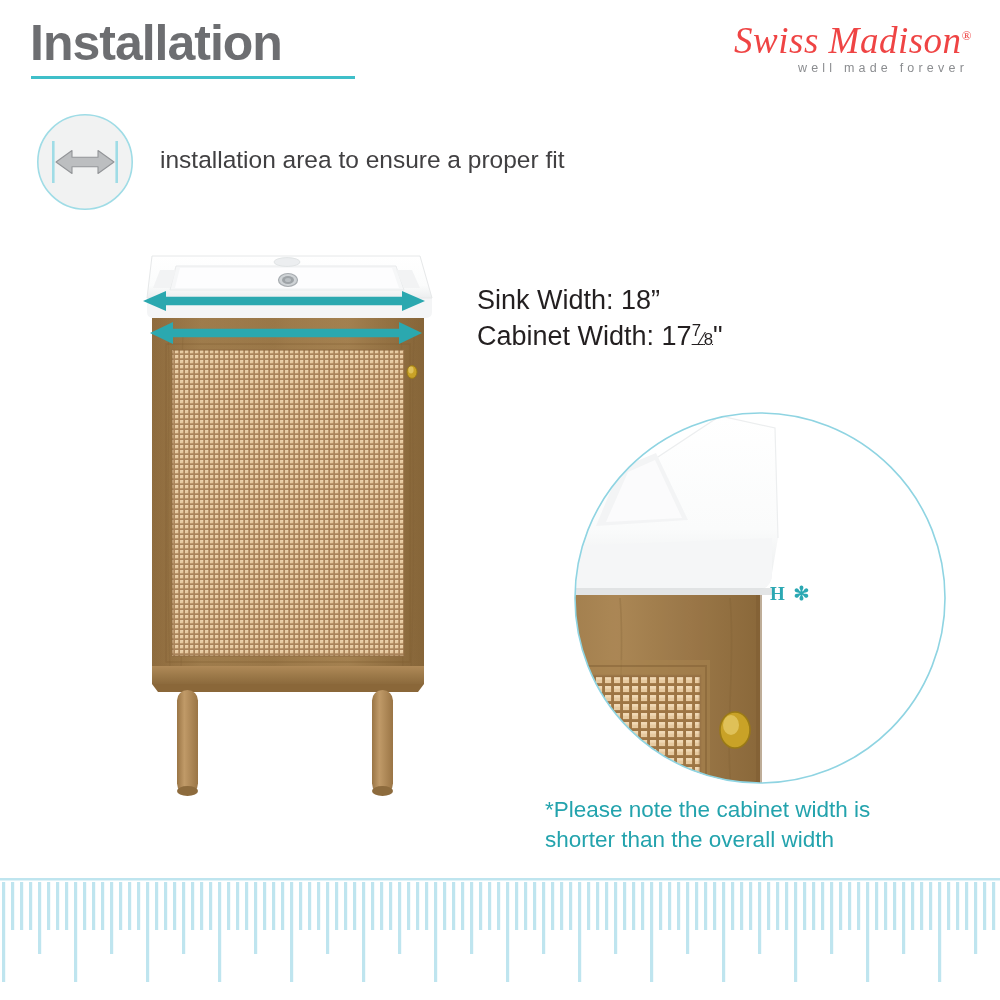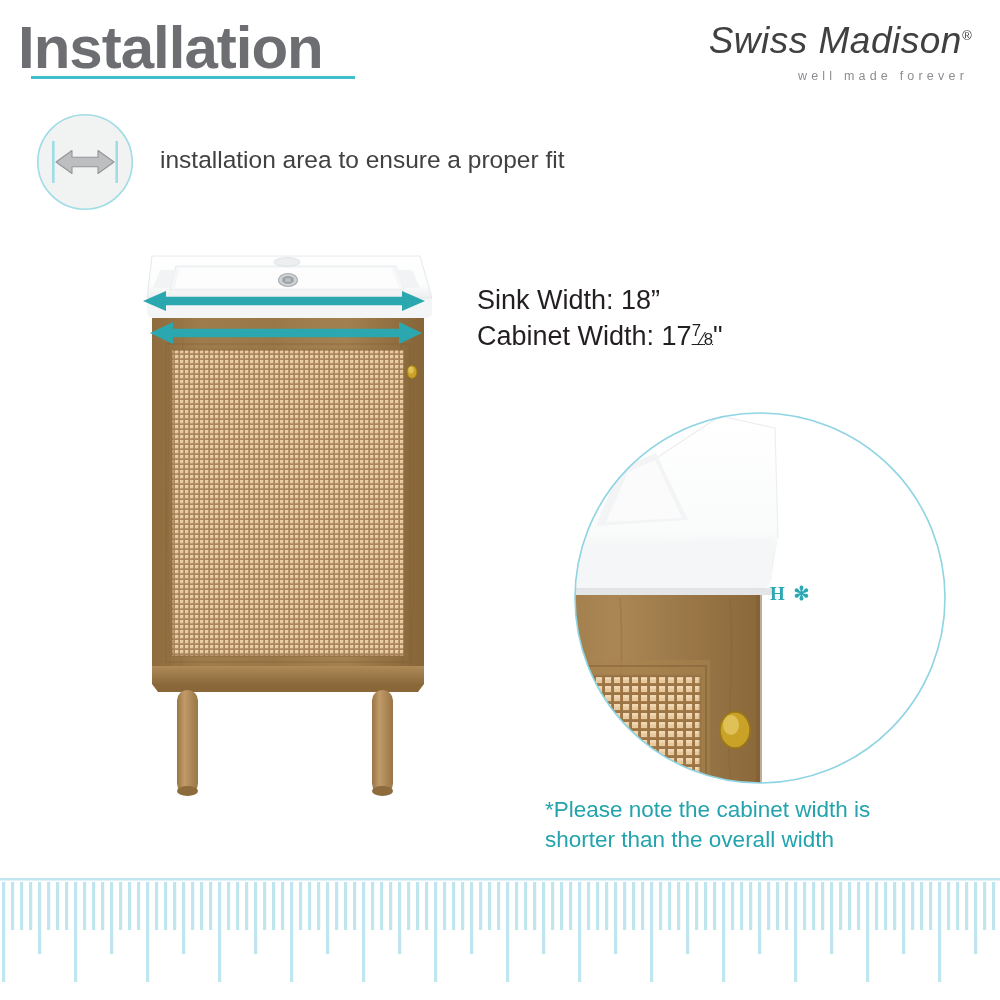--- a/index.html
+++ b/index.html
@@ -12,23 +12,23 @@
     height: 1000px;
     position: relative;
     overflow: hidden;
     font-family: "Liberation Sans", sans-serif;
     -webkit-font-smoothing: antialiased;
   }
 
   
   #page-title {
     position: absolute;
-    left: 18px;
+    left: 30px;
     top: 18px;
-    font-size: 60px;
+    font-size: 50px;
     font-weight: bold;
     color: #6d6e71;
     letter-spacing: -1px;
     line-height: 1;
   }
   #title-underline {
     position: absolute;
     left: 31px;
     top: 76px;
     width: 324px;
@@ -39,37 +39,37 @@
   
   #logo {
     position: absolute;
     right: 28px;
     top: 22px;
     width: 300px;
     height: 62px;
     text-align: right;
   }
   #logo-wordmark {
-    font-family: Liberation Sans, sans-serif;
+    font-family: Liberation Serif, serif;
     font-style: italic;
     font-size: 37px;
-    color: #404040;
+    color: #ef4444;
     letter-spacing: 0.5px;
     line-height: 1;
     white-space: nowrap;
   }
   #logo-reg {
     font-size: 13px;
     vertical-align: super;
   }
   #logo-tagline {
     font-size: 12.5px;
     color: #8b8d90;
     letter-spacing: 4.2px;
-    margin-top: 10px;
+    margin-top: 2px;
     margin-right: 4px;
     white-space: nowrap;
   }
 
   
   #measure-icon {
     position: absolute;
     left: 36px;
     top: 113px;
     width: 98px;

